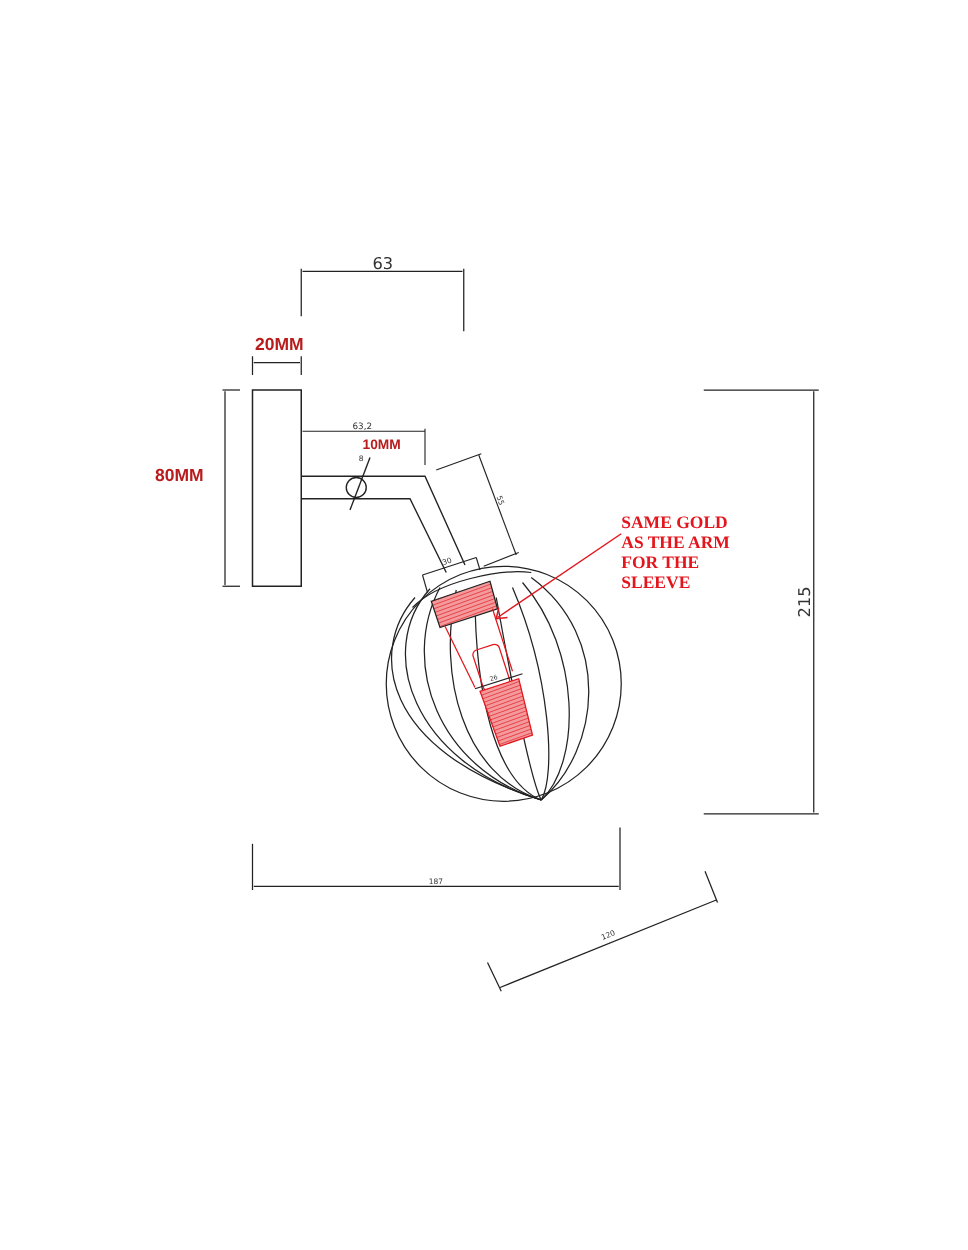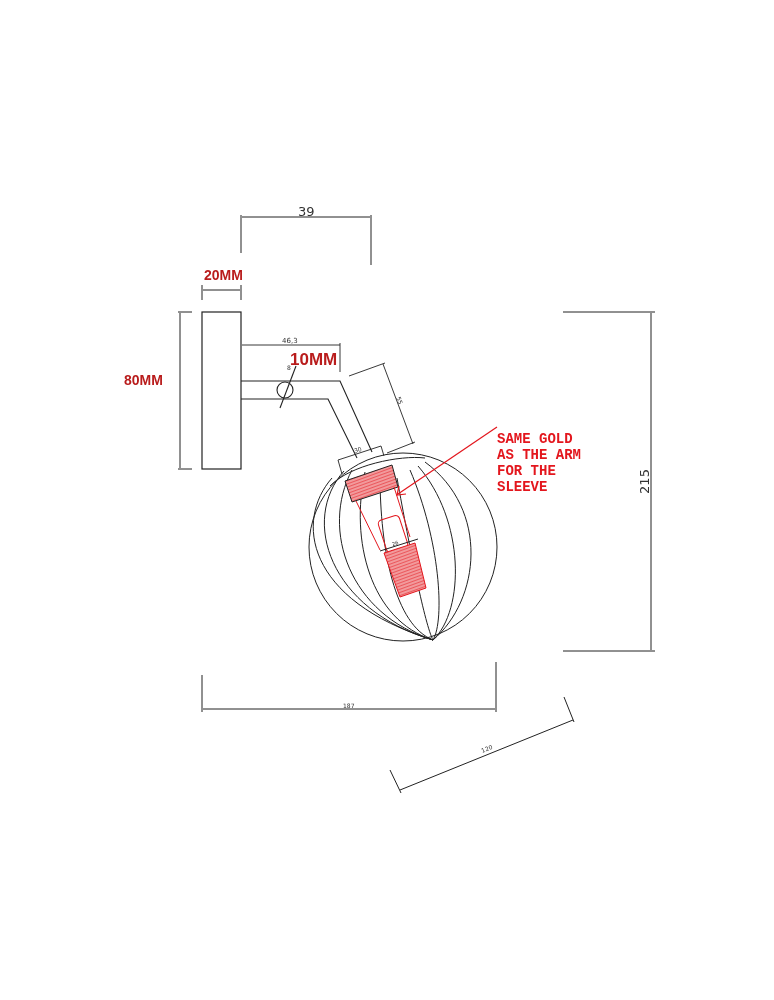--- a/index.html
+++ b/index.html
@@ -1,19 +1,19 @@
 <!DOCTYPE html>
 <html><head>
 <meta charset="utf-8">
 <style>
   html, body { margin: 0; padding: 0; background: #ffffff; }
   body { width: 774px; height: 1000px; position: relative; overflow: hidden; font-family: "Liberation Sans", sans-serif; }
   svg#drawing { position: absolute; left: 0; top: 0; }
   .note { position: absolute; color: #b91c1c; font-weight: bold; font-family: "Liberation Sans", sans-serif; white-space: nowrap; }
-  .note-multi { position: absolute; color: #e3161d; font-weight: bold; font-family: Liberation Mono, monospace; font-size: 14px; line-height: 16px; margin-top: 20px; }
+  .note-multi { position: absolute; color: #e3161d; font-weight: bold; font-family: Liberation Serif, serif; font-size: 14px; line-height: 16px; }
   .dim { position: absolute; color: #333; font-family: "DejaVu Sans", sans-serif; white-space: nowrap; }
 </style>
 </head>
 <body>
 
 <svg id="drawing" width="774" height="1000" viewBox="0 0 774 1000" xmlns="http://www.w3.org/2000/svg">
   <defs>
     <pattern id="hatch" patternUnits="userSpaceOnUse" width="3" height="3" patternTransform="rotate(-20)">
       <rect width="3" height="3" fill="#f29a9c"></rect>
       <line x1="0" y1="0" x2="3" y2="0" stroke="#e3161d" stroke-width="1"></line>
@@ -114,29 +114,29 @@
 
   <g stroke="#222" stroke-width="1">
     <line x1="390" y1="770" x2="401" y2="793"></line>
     <line x1="564" y1="697" x2="574" y2="722"></line>
     <line x1="400" y1="790" x2="573" y2="720"></line>
   </g>
 </svg>
 
 <div class="note" style="left:204px; top:267px; font-size:14px;">20MM</div>
 <div class="note" style="left:124px; top:372px; font-size:14px;">80MM</div>
-<div class="note" style="left:290px; top:350px; font-size:17px;">10MM</div>
+<div class="note" style="left:290px; top:350px; font-size:11px;">10MM</div>
 <div class="note-multi" style="left:497px; top:411px;">
   <div>SAME GOLD</div>
   <div>AS THE ARM</div>
   <div>FOR THE</div>
   <div>SLEEVE</div>
 </div>
 
-<div class="dim" style="left:298px; top:204px; font-size:13px;">39</div>
-<div class="dim" style="left:282px; top:337px; font-size:7px;">46,3</div>
+<div class="dim" style="left:298px; top:204px; font-size:13px;">63</div>
+<div class="dim" style="left:282px; top:337px; font-size:7px;">63,2</div>
 <div class="dim" style="left:287px; top:364px; font-size:6px;">8</div>
 <div class="dim" style="left:396px; top:397px; font-size:6px; transform:rotate(70deg);">55</div>
 <div class="dim" style="left:354px; top:446px; font-size:6px; transform:rotate(-18deg);">30</div>
 <div class="dim" style="left:392px; top:540px; font-size:5px; transform:rotate(-18deg);">26</div>
 <div class="dim" style="left:632px; top:474px; font-size:13px; transform:rotate(-90deg);">215</div>
 <div class="dim" style="left:343px; top:702px; font-size:6px;">187</div>
 <div class="dim" style="left:481px; top:745px; font-size:6px; transform:rotate(-22deg);">120</div>
 
 </body></html>

